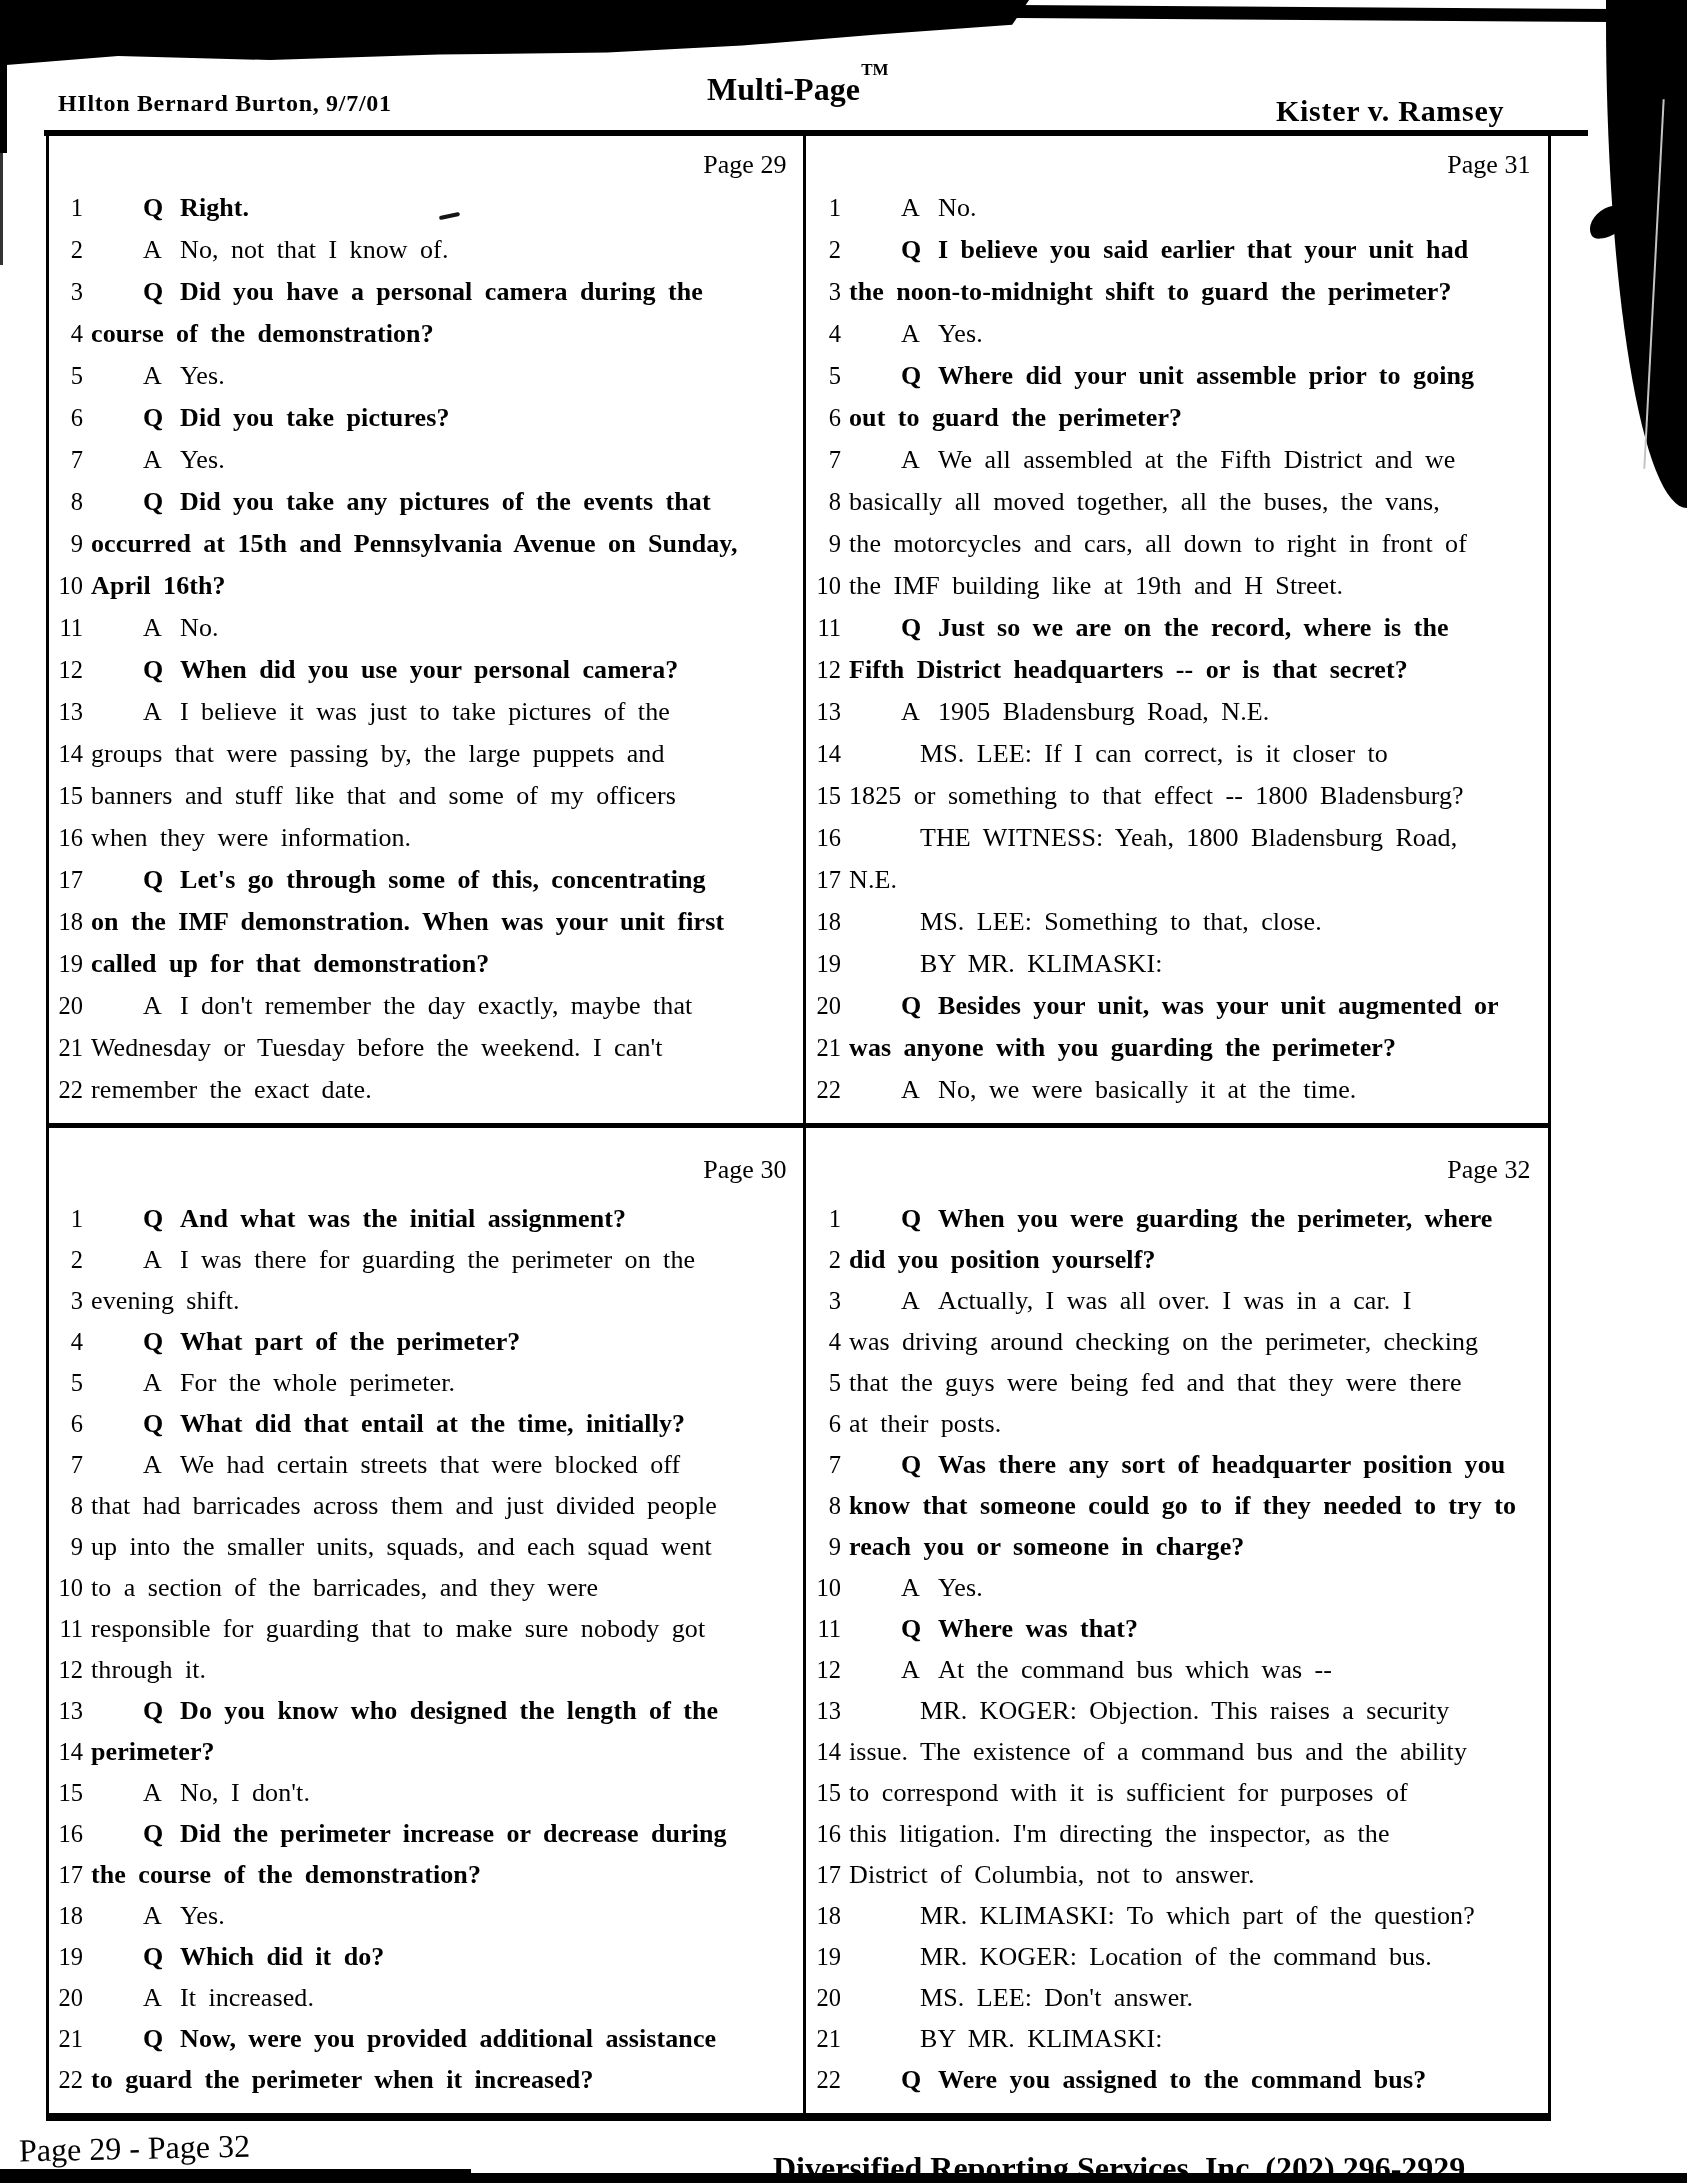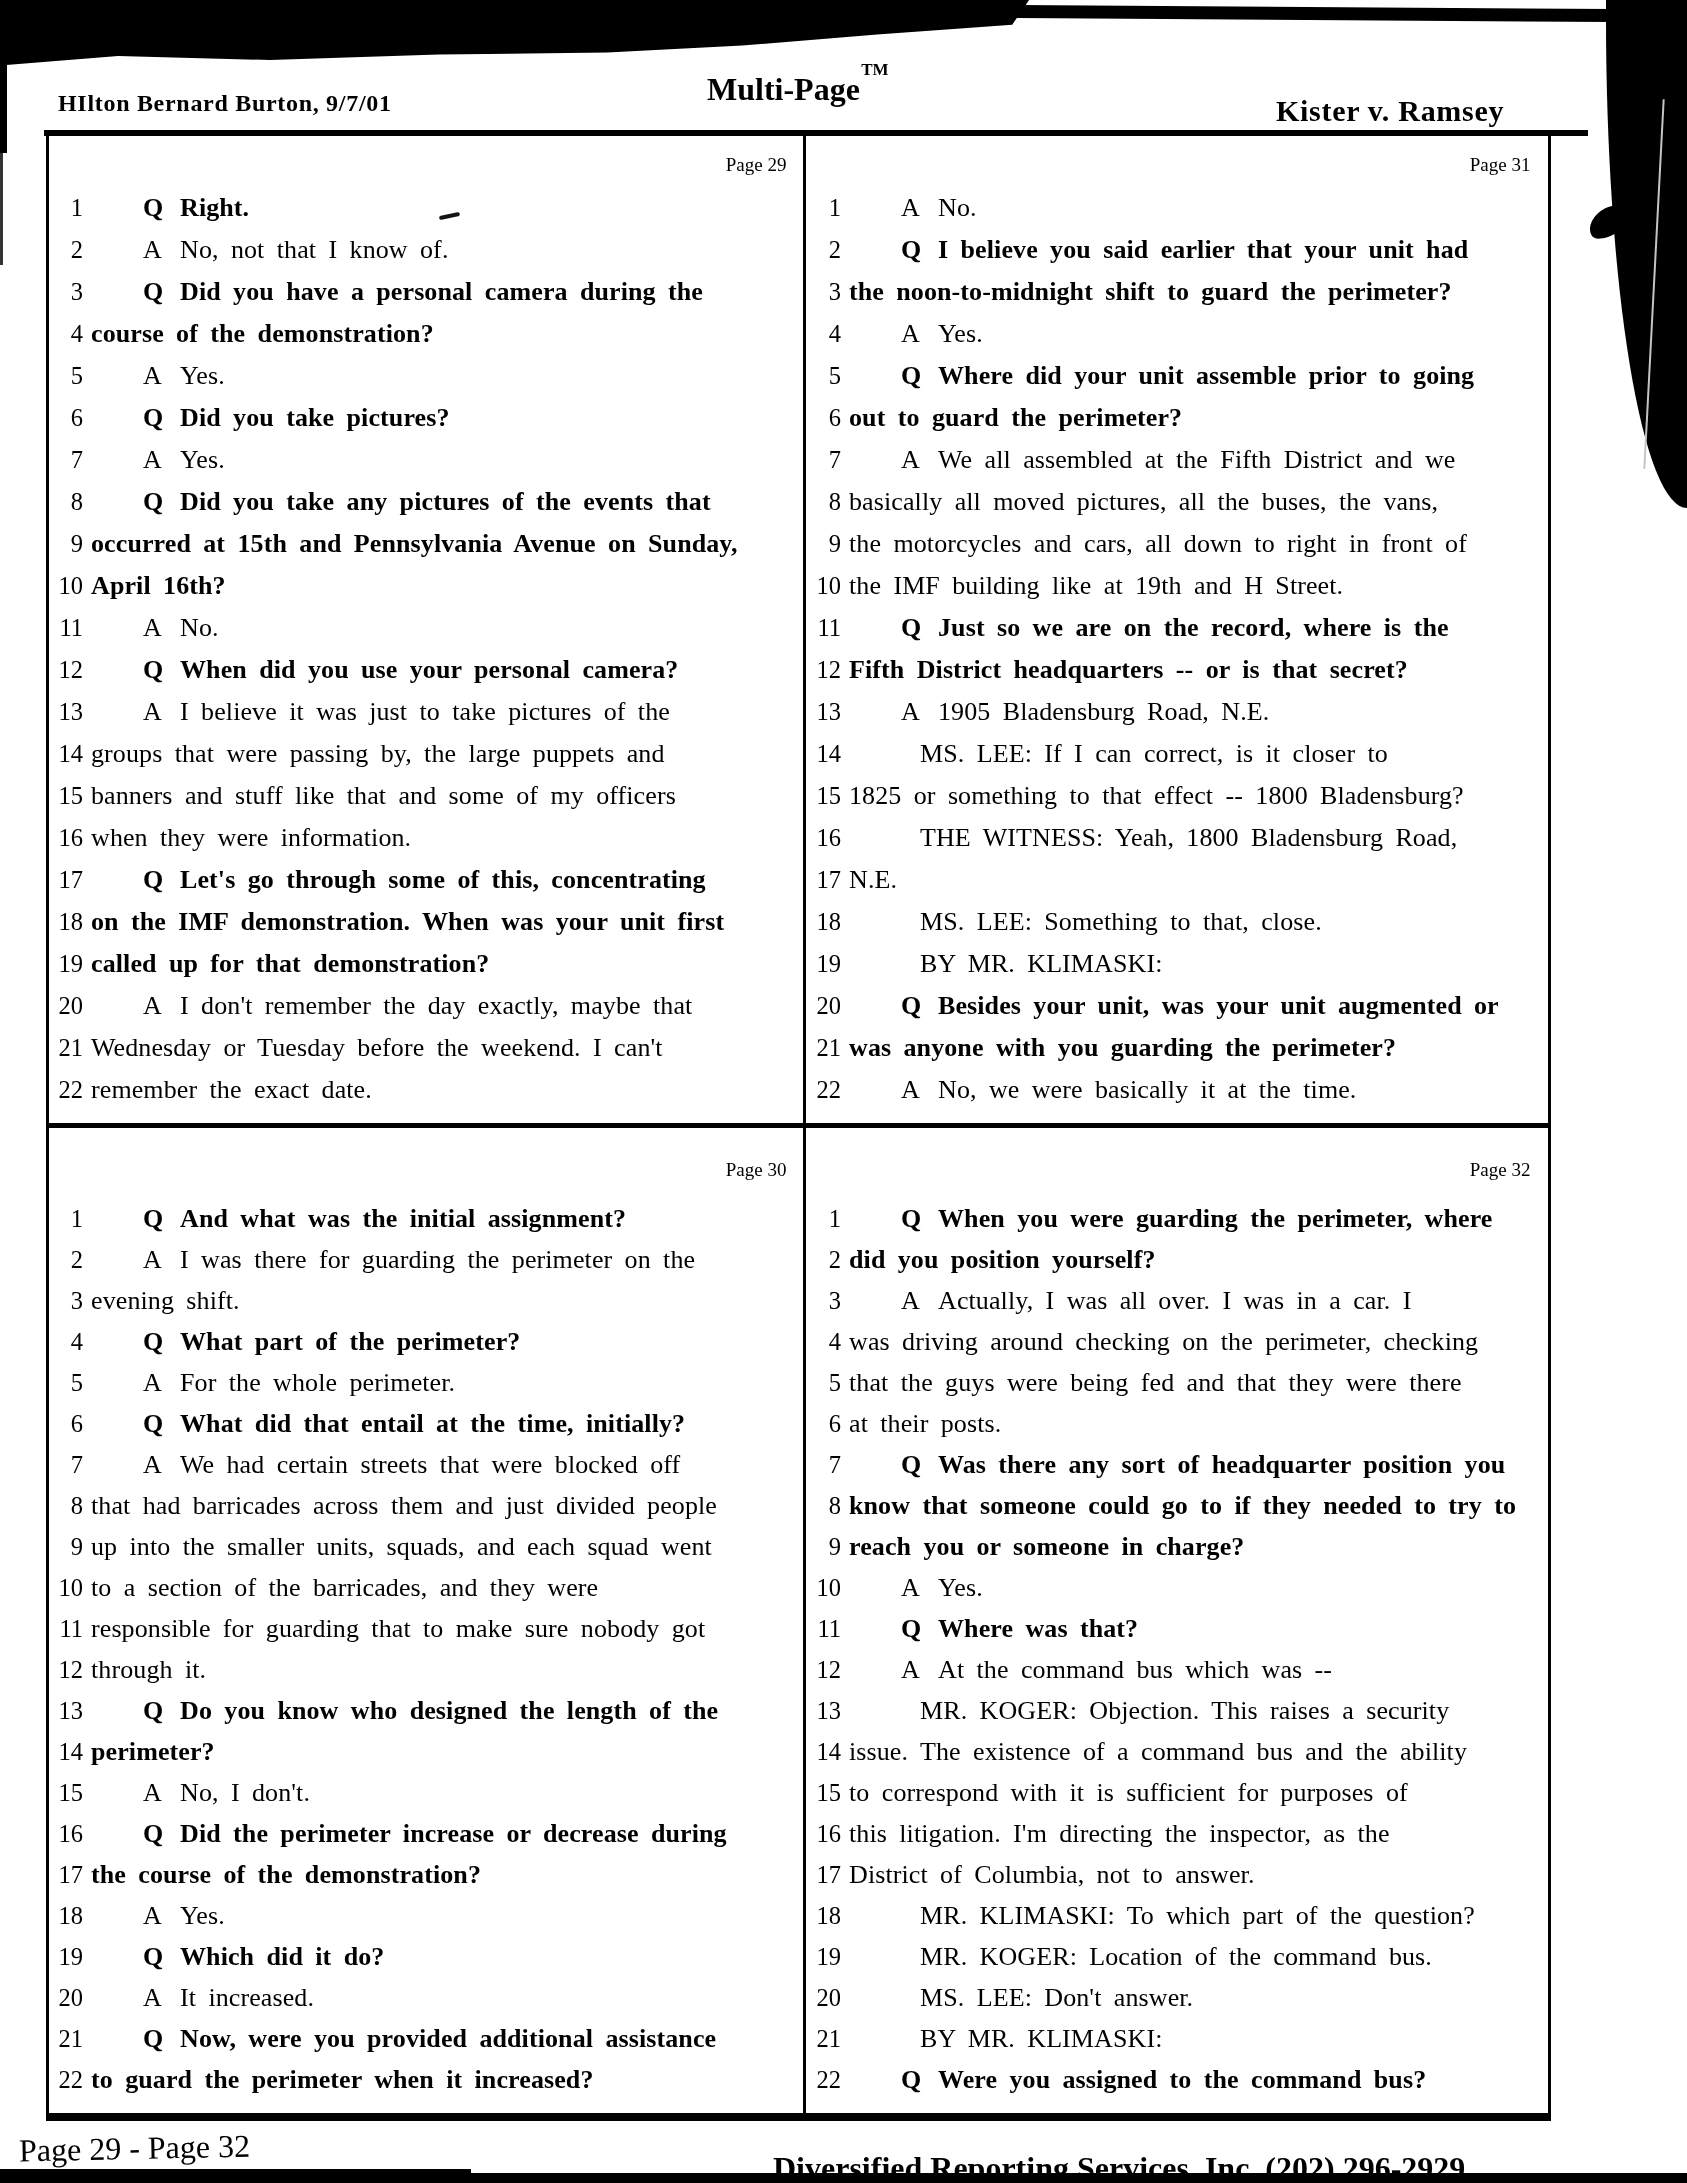--- a/index.html
+++ b/index.html
@@ -33,21 +33,21 @@
   .border-v-mid{position:absolute;left:803px;top:136px;width:3.3px;height:1984px;background:#000;}
   .border-v-right{position:absolute;left:1548px;top:136px;width:2.6px;height:1984px;background:#000;}
   .rule-mid{position:absolute;left:46px;top:1123px;width:1505px;height:5.3px;background:#000;}
   .rule-bottom{position:absolute;left:46px;top:2113px;width:1505px;height:8px;background:#000;}
   
   .quad{position:absolute;}
   .q29{left:50px;top:140px;width:751px;height:979px;}
   .q31{left:808px;top:140px;width:737px;height:979px;}
   .q30{left:50px;top:1133px;width:751px;height:978px;}
   .q32{left:808px;top:1133px;width:737px;height:978px;}
-  .page-label{text-align:right;padding-right:14.6px;font-size:19px;line-height:32px;}
+  .page-label{text-align:right;padding-right:14.6px;font-size:26px;line-height:32px;}
   .q-top .page-label{padding-top:9.3px;}
   .q-bottom .page-label{padding-top:21px;}
   .q-top .lines{margin-top:5.3px;--rh:42px;}
   .q-bottom .lines{margin-top:12px;--rh:41px;}
   .row{height:var(--rh);display:flex;align-items:center;}
   .num{width:33px;flex:0 0 33px;text-align:right;margin-right:8px;font-size:24.5px;}
   .txt{font-size:26px;white-space:nowrap;word-spacing:0.22em;letter-spacing:0.1px;}
   .txt.b{font-weight:bold;}
   .ind1{padding-left:52px;}
   .ind2{padding-left:71px;}
@@ -202,21 +202,21 @@
         <div class="row">
           <span class="num">6</span>
           <span class="txt ind0 b">out to guard the perimeter?</span>
         </div>
         <div class="row">
           <span class="num">7</span>
           <span class="txt ind1"><span class="qa">A</span>We all assembled at the Fifth District and we</span>
         </div>
         <div class="row">
           <span class="num">8</span>
-          <span class="txt ind0">basically all moved pictures, all the buses, the vans,</span>
+          <span class="txt ind0">basically all moved together, all the buses, the vans,</span>
         </div>
         <div class="row">
           <span class="num">9</span>
           <span class="txt ind0">the motorcycles and cars, all down to right in front of</span>
         </div>
         <div class="row">
           <span class="num">10</span>
           <span class="txt ind0">the IMF building like at 19th and H Street.</span>
         </div>
         <div class="row">

